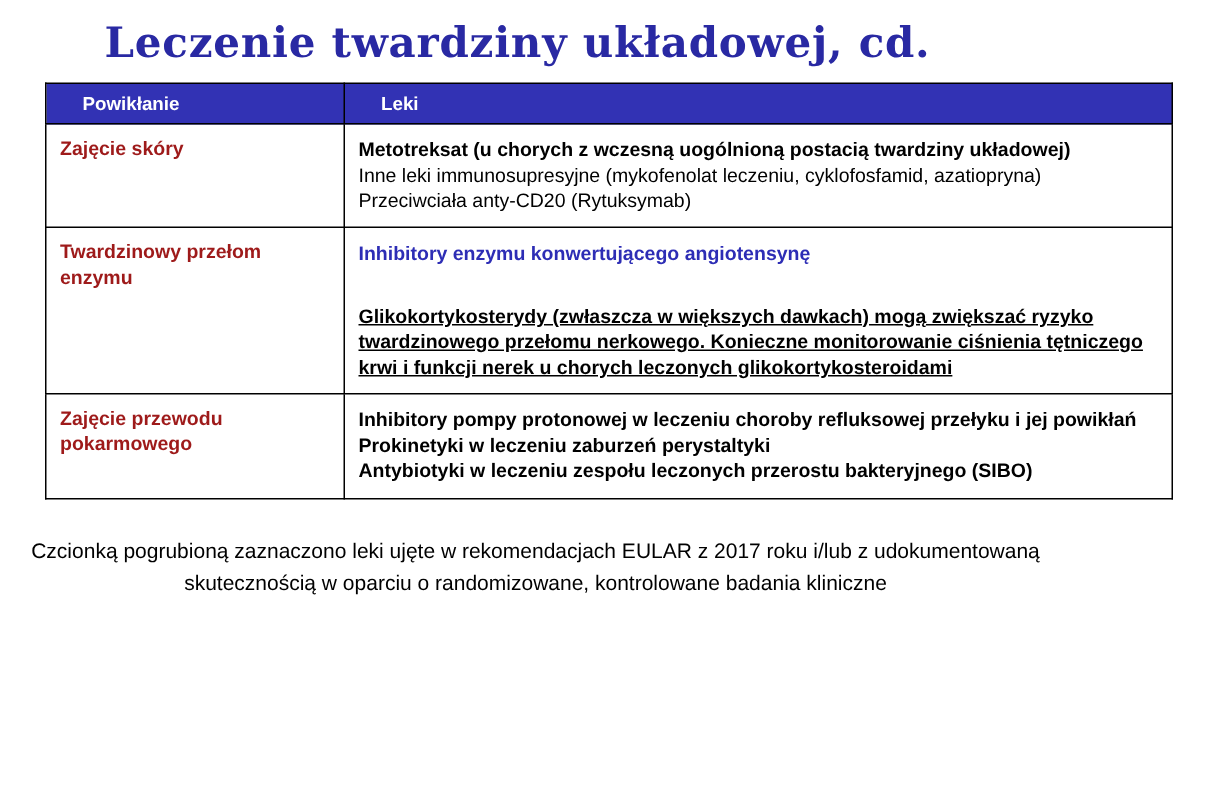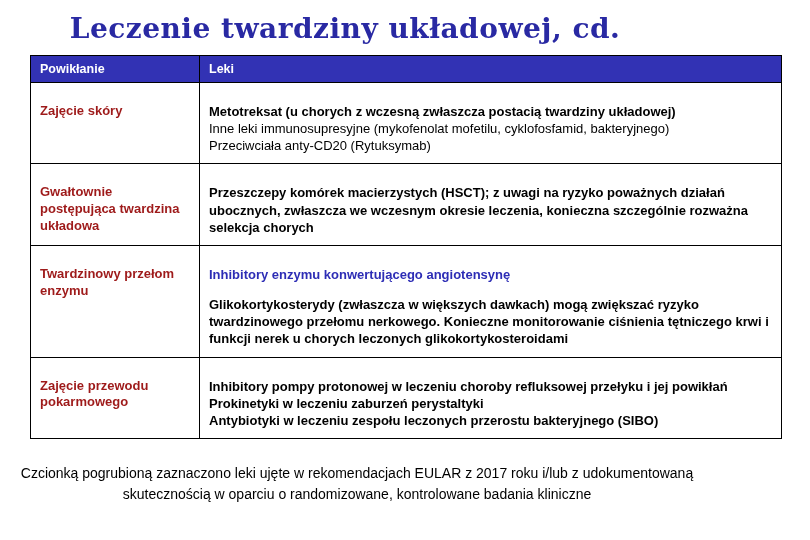--- a/index.html
+++ b/index.html
@@ -25,39 +25,39 @@
     width: 752px;
     margin-left: 30px;
     border-collapse: collapse;
     font-size: 13px;
     color: var(--body-color, #000000);
   }
   .tbl th, .tbl td {
     border: 1px solid #000;
     vertical-align: top;
     text-align: left;
-    padding: 20px 9px 9px 9px;
+    padding: 8px 9px 9px 9px;
   }
   .tbl th {
     background: var(--header-bg, #3232b4);
     color: var(--header-text, #ffffff);
     font-size: 12.5px;
     font-weight: bold;
-    padding: 6px 9px;
+    padding: 6px 24px;
   }
   th.col-comp, td.comp { width: 150px; }
   td.comp {
     color: var(--complication-color, #9e1a1a);
     font-weight: bold;
     line-height: 1.3;
   }
   .line { line-height: 1.32; }
   .b { font-weight: bold; }
   .blue { color: var(--drug-highlight-color, #2d2db5); }
-  .gap { margin-top: 13px; }
+  .gap { margin-top: 24px; text-decoration: underline; }
 
   .footer {
     width: 714px;
     margin: 24px auto 15px auto;
     text-align: center;
     font-size: 14px;
     line-height: 1.5;
     color: var(--body-color, #000000);
   }
 </style>
@@ -73,33 +73,27 @@
       <tr>
         <th class="col-comp">Powikłanie</th>
         <th>Leki</th>
       </tr>
     </thead>
     <tbody>
 
       <tr>
         <td class="comp">Zajęcie skóry</td>
         <td>
-          <div class="line b">Metotreksat (u chorych z wczesną zwłaszcza postacią twardziny układowej)</div>
-          <div class="line">Inne leki immunosupresyjne (mykofenolat mofetilu, cyklofosfamid, bakteryjnego)</div>
+          <div class="line b">Metotreksat (u chorych z wczesną uogólnioną postacią twardziny układowej)</div>
+          <div class="line">Inne leki immunosupresyjne (mykofenolat leczeniu, cyklofosfamid, azatiopryna)</div>
           <div class="line">Przeciwciała anty-CD20 (Rytuksymab)</div>
         </td>
       </tr>
 
 
-      <tr>
-        <td class="comp">Gwałtownie postępująca twardzina układowa</td>
-        <td>
-          <div class="line b">Przeszczepy komórek macierzystych (HSCT); z uwagi na ryzyko poważnych działań ubocznych, zwłaszcza we wczesnym okresie leczenia, konieczna szczególnie rozważna selekcja chorych</div>
-        </td>
-      </tr>
 
       <tr>
         <td class="comp">Twardzinowy przełom enzymu</td>
         <td>
           <div class="line b blue">Inhibitory enzymu konwertującego angiotensynę</div>
           <div class="line b gap">Glikokortykosterydy (zwłaszcza w większych dawkach) mogą zwiększać ryzyko twardzinowego przełomu nerkowego. Konieczne monitorowanie ciśnienia tętniczego krwi i funkcji nerek u chorych leczonych glikokortykosteroidami</div>
         </td>
       </tr>
 
       <tr>

